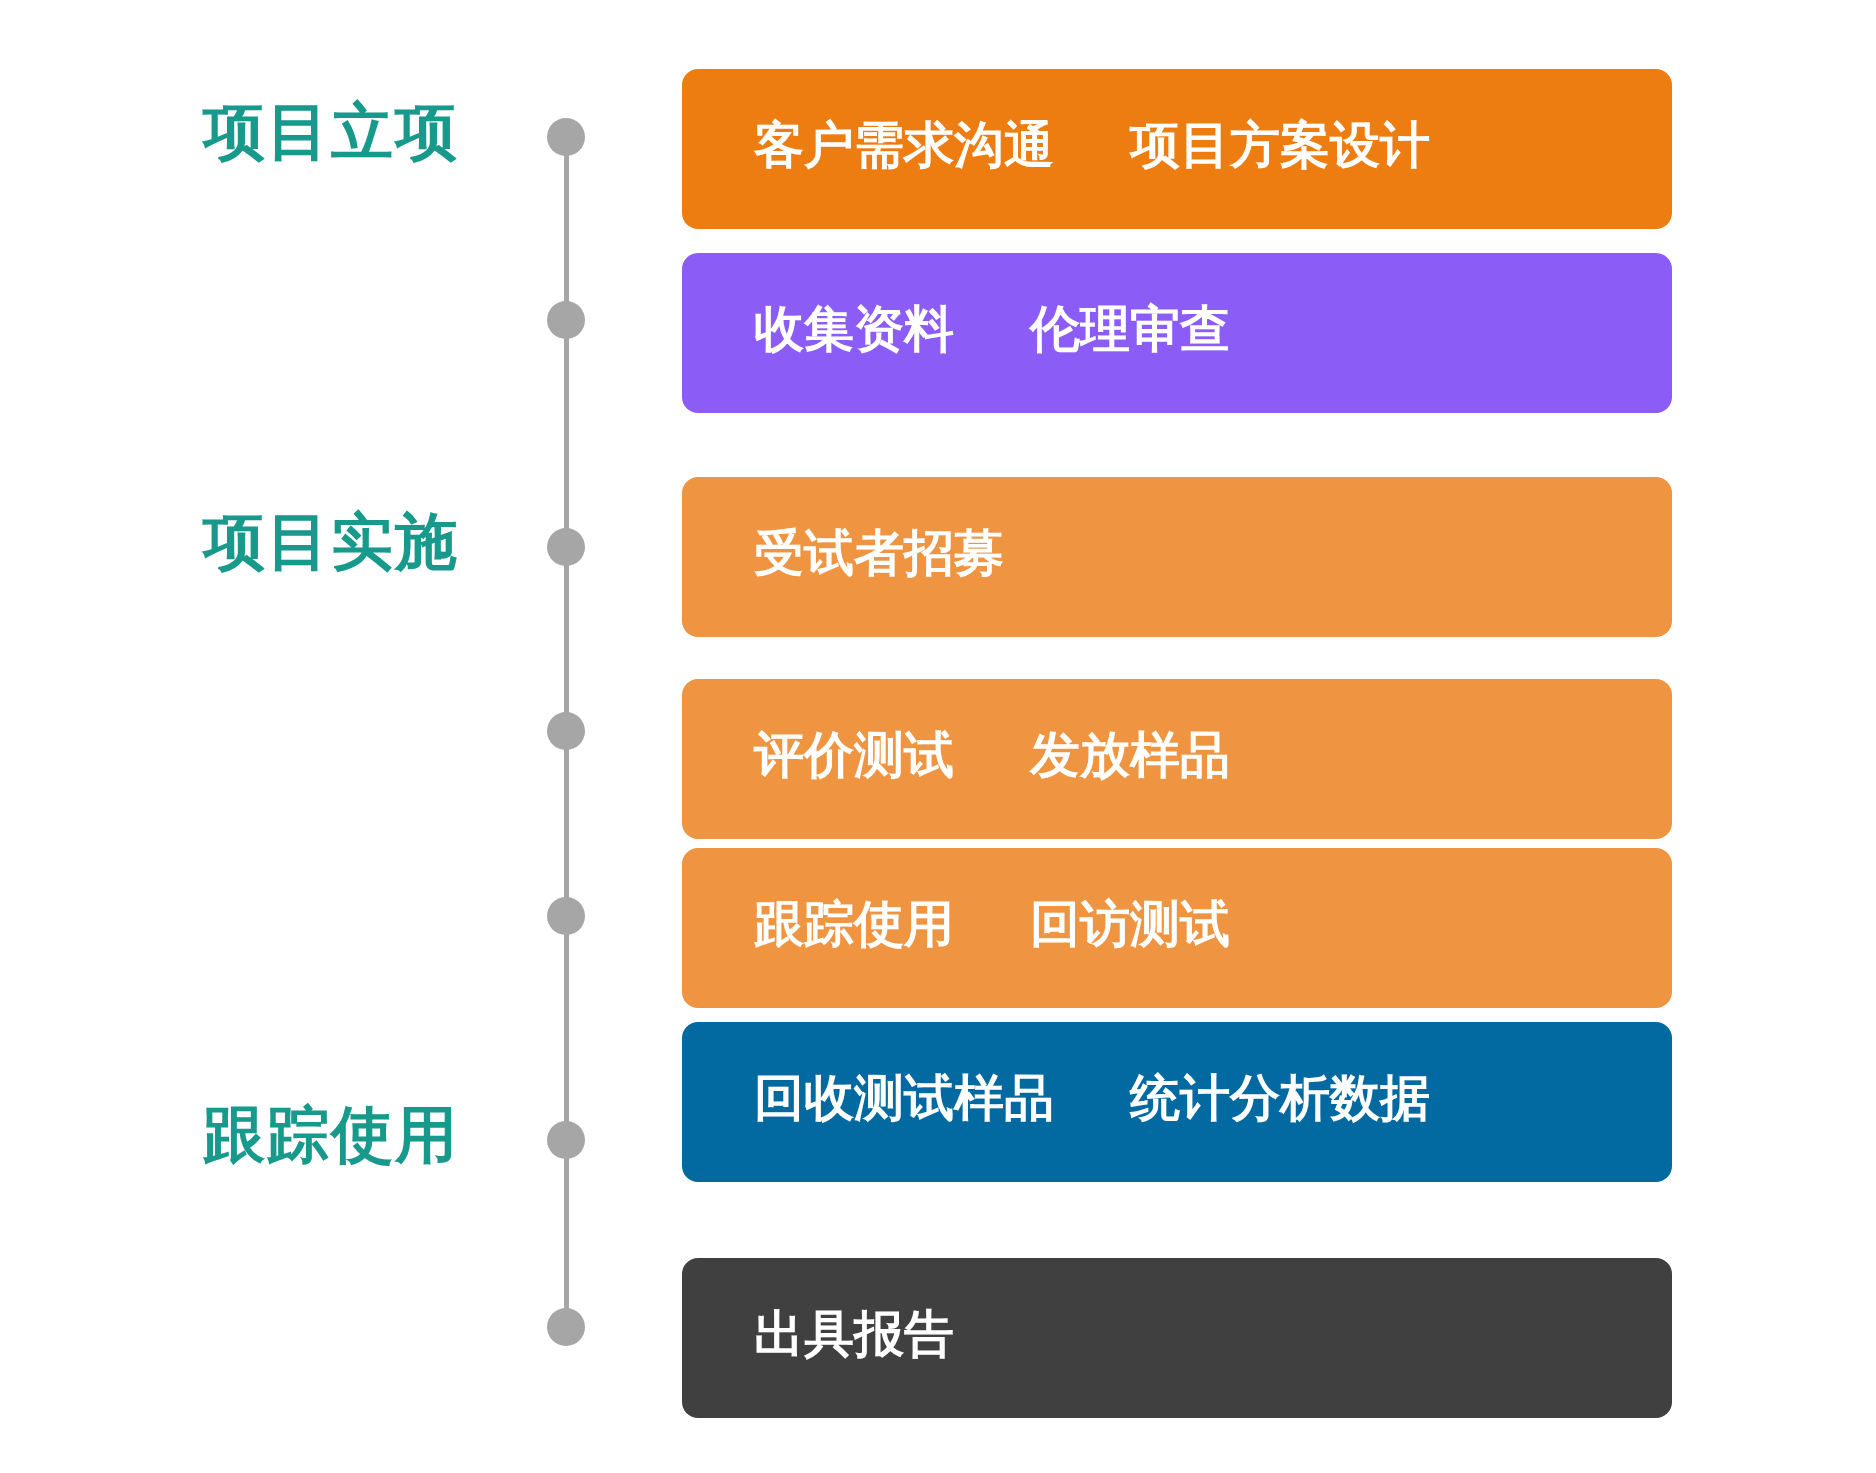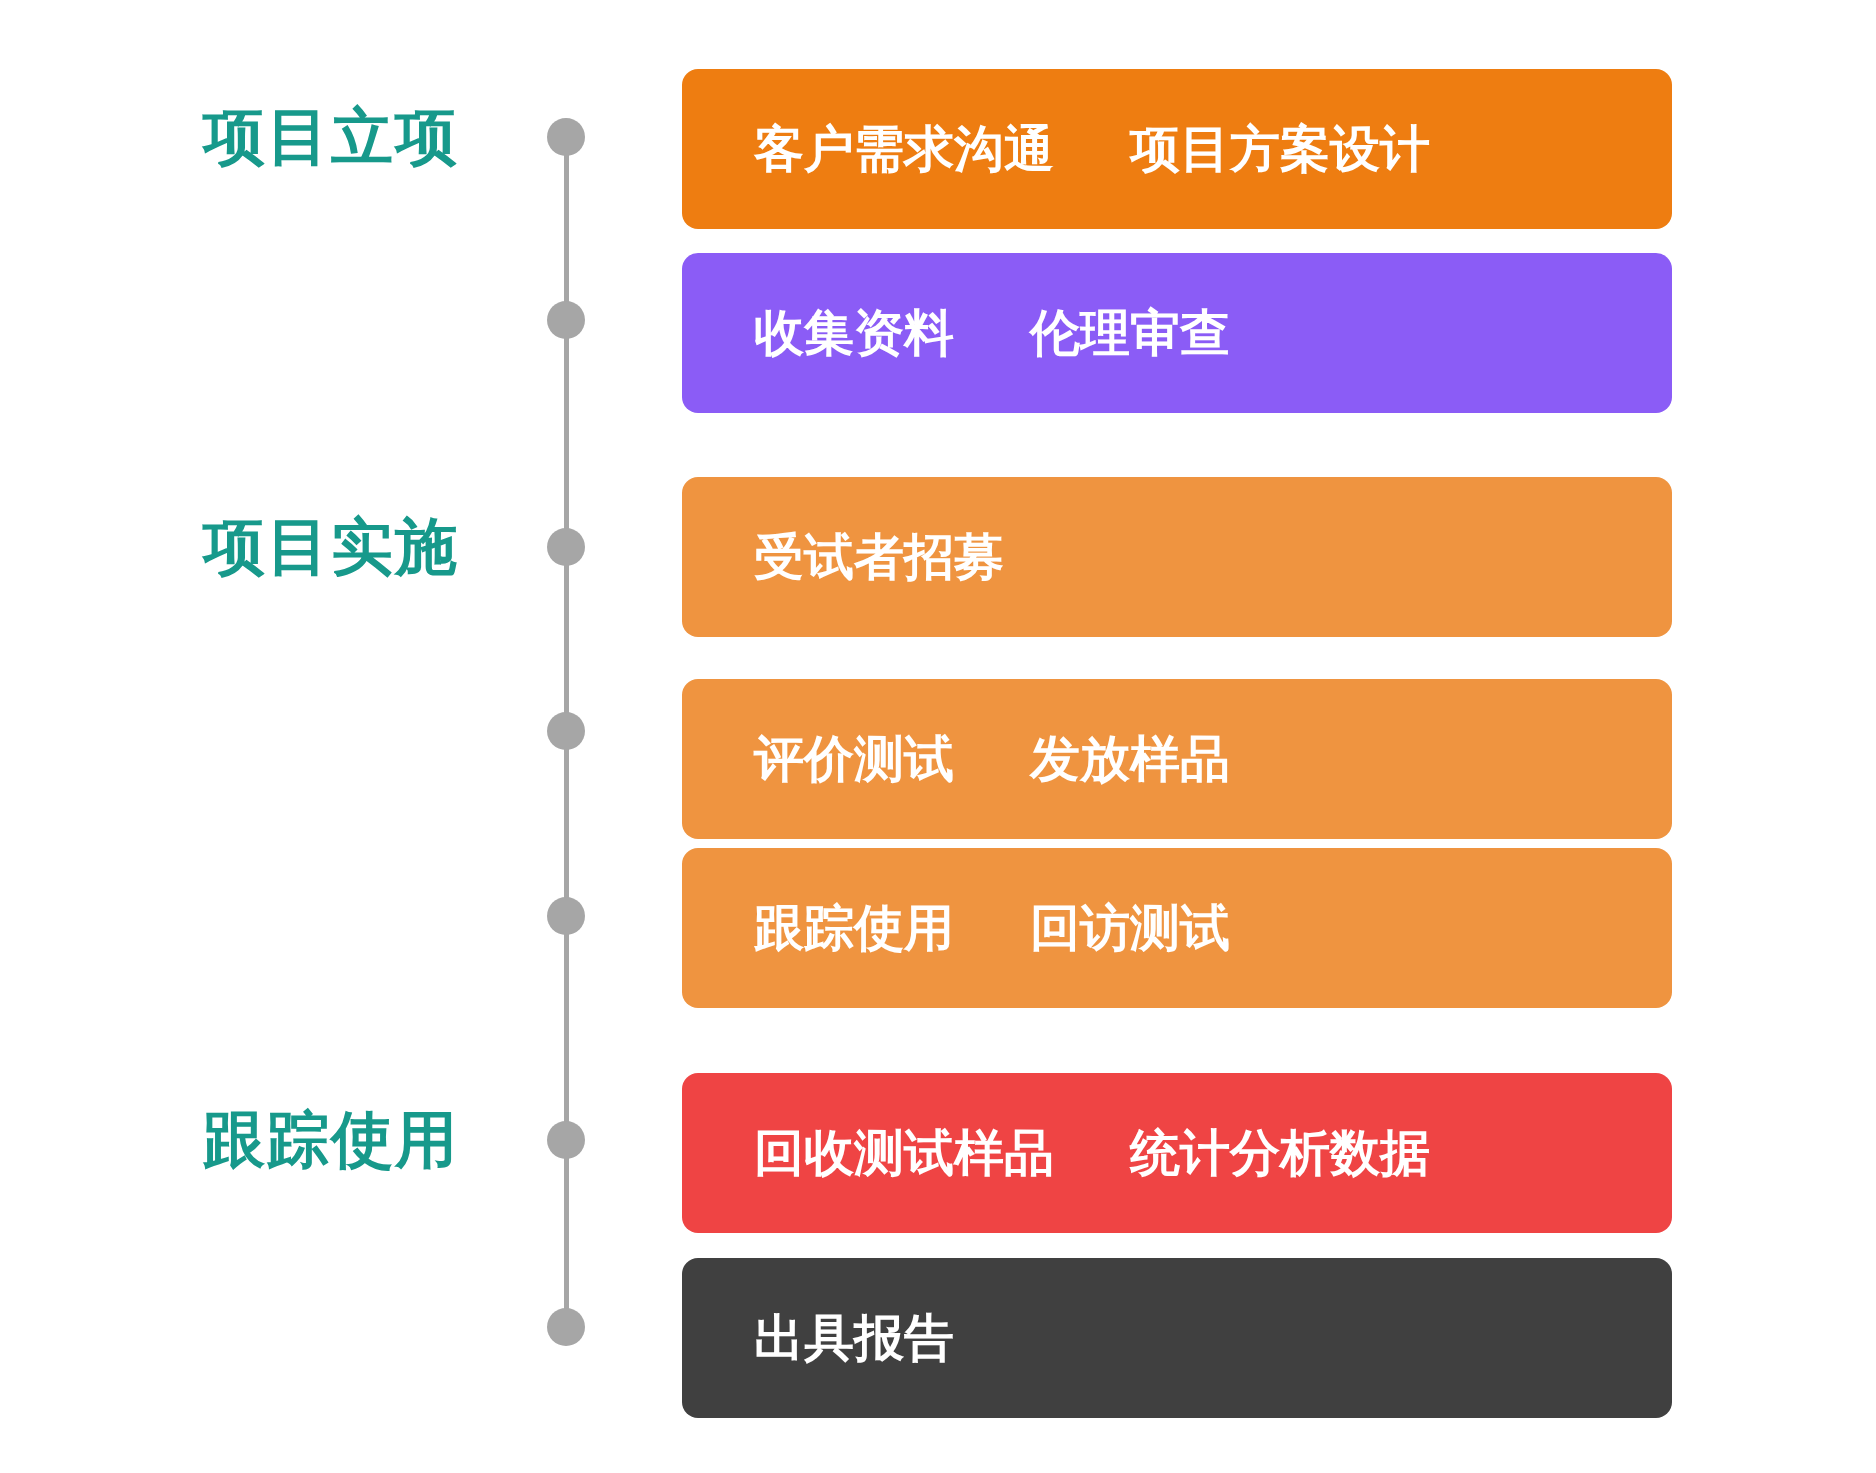--- a/index.html
+++ b/index.html
@@ -6,21 +6,21 @@
     margin: 0;
     padding: 0;
     background: #ffffff;
   }
   .canvas {
     position: relative;
     width: 1876px;
     height: 1473px;
     background: #ffffff;
     overflow: hidden;
-    font-family: Liberation Sans, sans-serif;
+    font-family: Liberation Mono, monospace;
   }
   .stage {
     position: absolute;
     left: 196px;
     width: 270px;
     transform: translateY(-50%);
     font-size: 62px;
     font-weight: 800;
     line-height: 1;
     text-align: center;
@@ -91,21 +91,21 @@
 
   </div>
   <div class="bar" style="top: 679px; background: rgb(239, 148, 64); color: rgb(255, 255, 255); align-items: center;">
     <span class="ph">评价测试</span>
     <span class="ph">发放样品</span>
   </div>
   <div class="bar" style="top: 848px; background: rgb(239, 148, 64); color: rgb(255, 255, 255);">
     <span class="ph">跟踪使用</span>
     <span class="ph">回访测试</span>
   </div>
-  <div class="bar" style="top: 1073px; background: #ef4444; color: rgb(255, 255, 255);">
+  <div class="bar" style="top: 1022px; background: #0369a1; color: rgb(255, 255, 255);">
     <span class="ph">回收测试样品</span>
     <span class="ph">统计分析数据</span>
   </div>
   <div class="bar" style="top: 1258px; background: #404040; color: rgb(255, 255, 255); text-align: center;">
     <span class="ph">出具报告</span>
 
   </div>
 
 </div>
 

